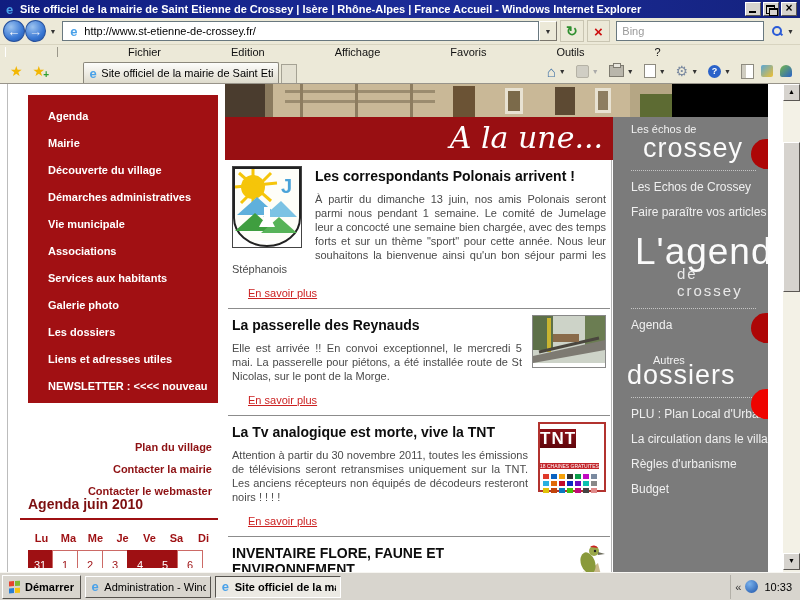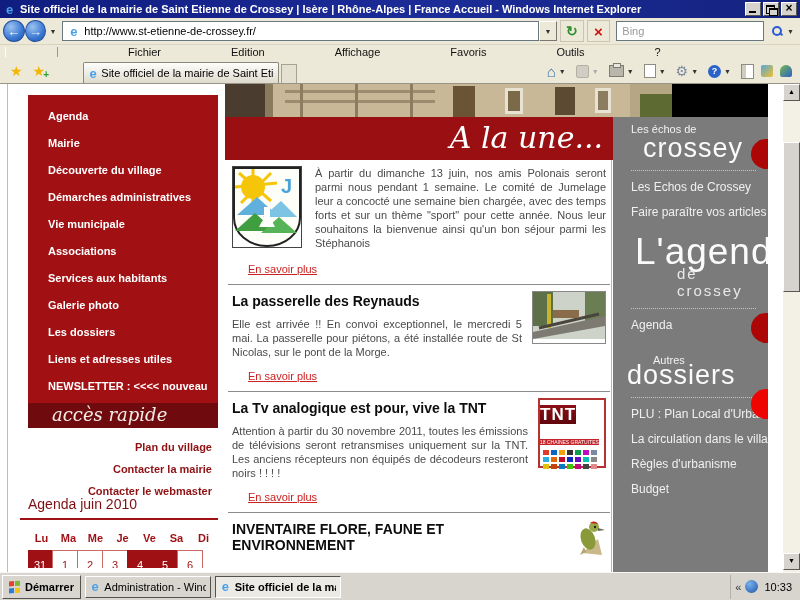--- a/index.html
+++ b/index.html
@@ -85,21 +85,21 @@
   .edgeline2{position:absolute;left:611px;top:76px;width:1px;height:412px;background:#b5b5b5;}
   
   .nav{position:absolute;left:28px;top:11px;width:190px;height:308px;background:#a11013;
     padding-top:8px;box-sizing:border-box;}
   .nav div{color:#fff;font-size:11px;font-weight:bold;line-height:27px;padding-left:20px;white-space:nowrap;}
   .quickband{position:absolute;left:28px;top:319px;width:190px;height:25px;background:#6f0b0e;
     color:#f5ece7;font-family:"DejaVu Serif",serif;font-style:italic;font-size:18px;line-height:24px;
     padding-left:24px;box-sizing:border-box;}
   .quicklinks{position:absolute;left:28px;top:352px;width:184px;text-align:right;}
   .quicklinks div{font-size:11px;font-weight:bold;color:#8e1113;line-height:22px;}
-  .agenda-title{position:absolute;left:28px;top:412px;font-size:14px;font-weight:normal;color:#7d0f10;}
+  .agenda-title{position:absolute;left:28px;top:412px;font-size:14px;font-weight:bold;color:#7d0f10;}
   .agenda-rule{position:absolute;left:20px;top:434px;width:198px;height:2px;background:#9e1013;}
   .cal{position:absolute;left:28px;top:448px;width:191px;}
   .cal-h{display:flex;}
   .cal-h span{width:27px;text-align:center;font-size:11px;font-weight:bold;color:#9e1013;}
   .cal-r{display:flex;margin-top:6px;height:18px;overflow:hidden;}
   .cal-r span{width:26px;height:30px;border:1px solid #cc6a66;margin-left:-1px;text-align:center;
     font-size:11px;line-height:28px;color:#9e1013;background:#fff;box-sizing:border-box;}
   .cal-r span.hl{background:#9e1013;color:#fff;border-color:#9e1013;}
   
   .banner{position:absolute;left:225px;top:0;width:447px;height:33px;}
@@ -241,21 +241,20 @@
     <div>Démarches administratives</div>
     <div>Vie municipale</div>
     <div>Associations</div>
     <div>Services aux habitants</div>
     <div>Galerie photo</div>
     <div>Les dossiers</div>
     <div>Liens et adresses utiles</div>
     <div>NEWSLETTER : &lt;&lt;&lt;&lt; nouveau</div>
   </div>
 
-  <div class="quickband">accès rapide</div>
   <div class="quicklinks">
     <div>Plan du village</div>
     <div>Contacter la mairie</div>
     <div>Contacter le webmaster</div>
   </div>
 
   <div class="agenda-title">Agenda juin 2010</div>
   <div class="agenda-rule"></div>
   <div class="cal">
     <div class="cal-h">
@@ -317,20 +316,21 @@
           <text x="48" y="26" font-size="20" fill="#4aa3d8" font-weight="bold">J</text>
           <path d="M4 48 L24 30 L44 48 Z" fill="#5fb0dc"></path>
           <path d="M30 50 L48 34 L64 50 Z" fill="#7cc3e4"></path>
           <path d="M2 64 L22 46 L42 64 Z" fill="#3f9e3f"></path>
           <path d="M28 66 L46 50 L64 66 Z" fill="#57b357"></path>
           <path d="M26 60 q8 -18 16 0 Z" fill="#fff"></path>
           <rect x="31" y="40" width="6" height="20" fill="#fff"></rect>
           <path d="M20 74 q14 6 28 0 Z" fill="#fff"></path>
         </svg>
       </span>
+      <h3>Les correspondants Polonais arrivent !</h3>
       <div class="body">À partir du dimanche 13 juin, nos amis Polonais seront parmi nous pendant 1 semaine. Le comité de Jumelage leur a concocté une semaine bien chargée, avec des temps forts et sur un thème "sport" pour cette année. Nous leur souhaitons la bienvenue ainsi qu'un bon séjour parmi les Stéphanois</div>
       <div class="clr"></div>
       <a class="more">En savoir plus</a>
     </div>
 
     <div class="divider"></div>
 
     <div class="art">
       <span class="ph-r">
         <svg width="72" height="47" xmlns="http://www.w3.org/2000/svg">
@@ -376,21 +376,21 @@
         <span class="row">
             <i style="background:#e0c20a"></i>
             <i style="background:#c2440a"></i>
             <i style="background:#0a7ac2"></i>
             <i style="background:#44c20a"></i>
             <i style="background:#c20a7a"></i>
             <i style="background:#444"></i>
             <i style="background:#e08a8a"></i>
           </span>
       </span>
-      <h3>La Tv analogique est pour, vive la TNT</h3>
+      <h3>La Tv analogique est morte, vive la TNT</h3>
       <div class="body">Attention à partir du 30 novembre 2011, toutes les émissions de télévisions seront retransmises uniquement sur la TNT. Les anciens récepteurs non équipés de décodeurs resteront noirs ! ! ! !</div>
       <div class="clr"></div>
       <a class="more">En savoir plus</a>
     </div>
 
     <div class="divider"></div>
 
     <div class="art">
       <span class="ph-r" style="border:none">
         <svg width="34" height="36" xmlns="http://www.w3.org/2000/svg">

